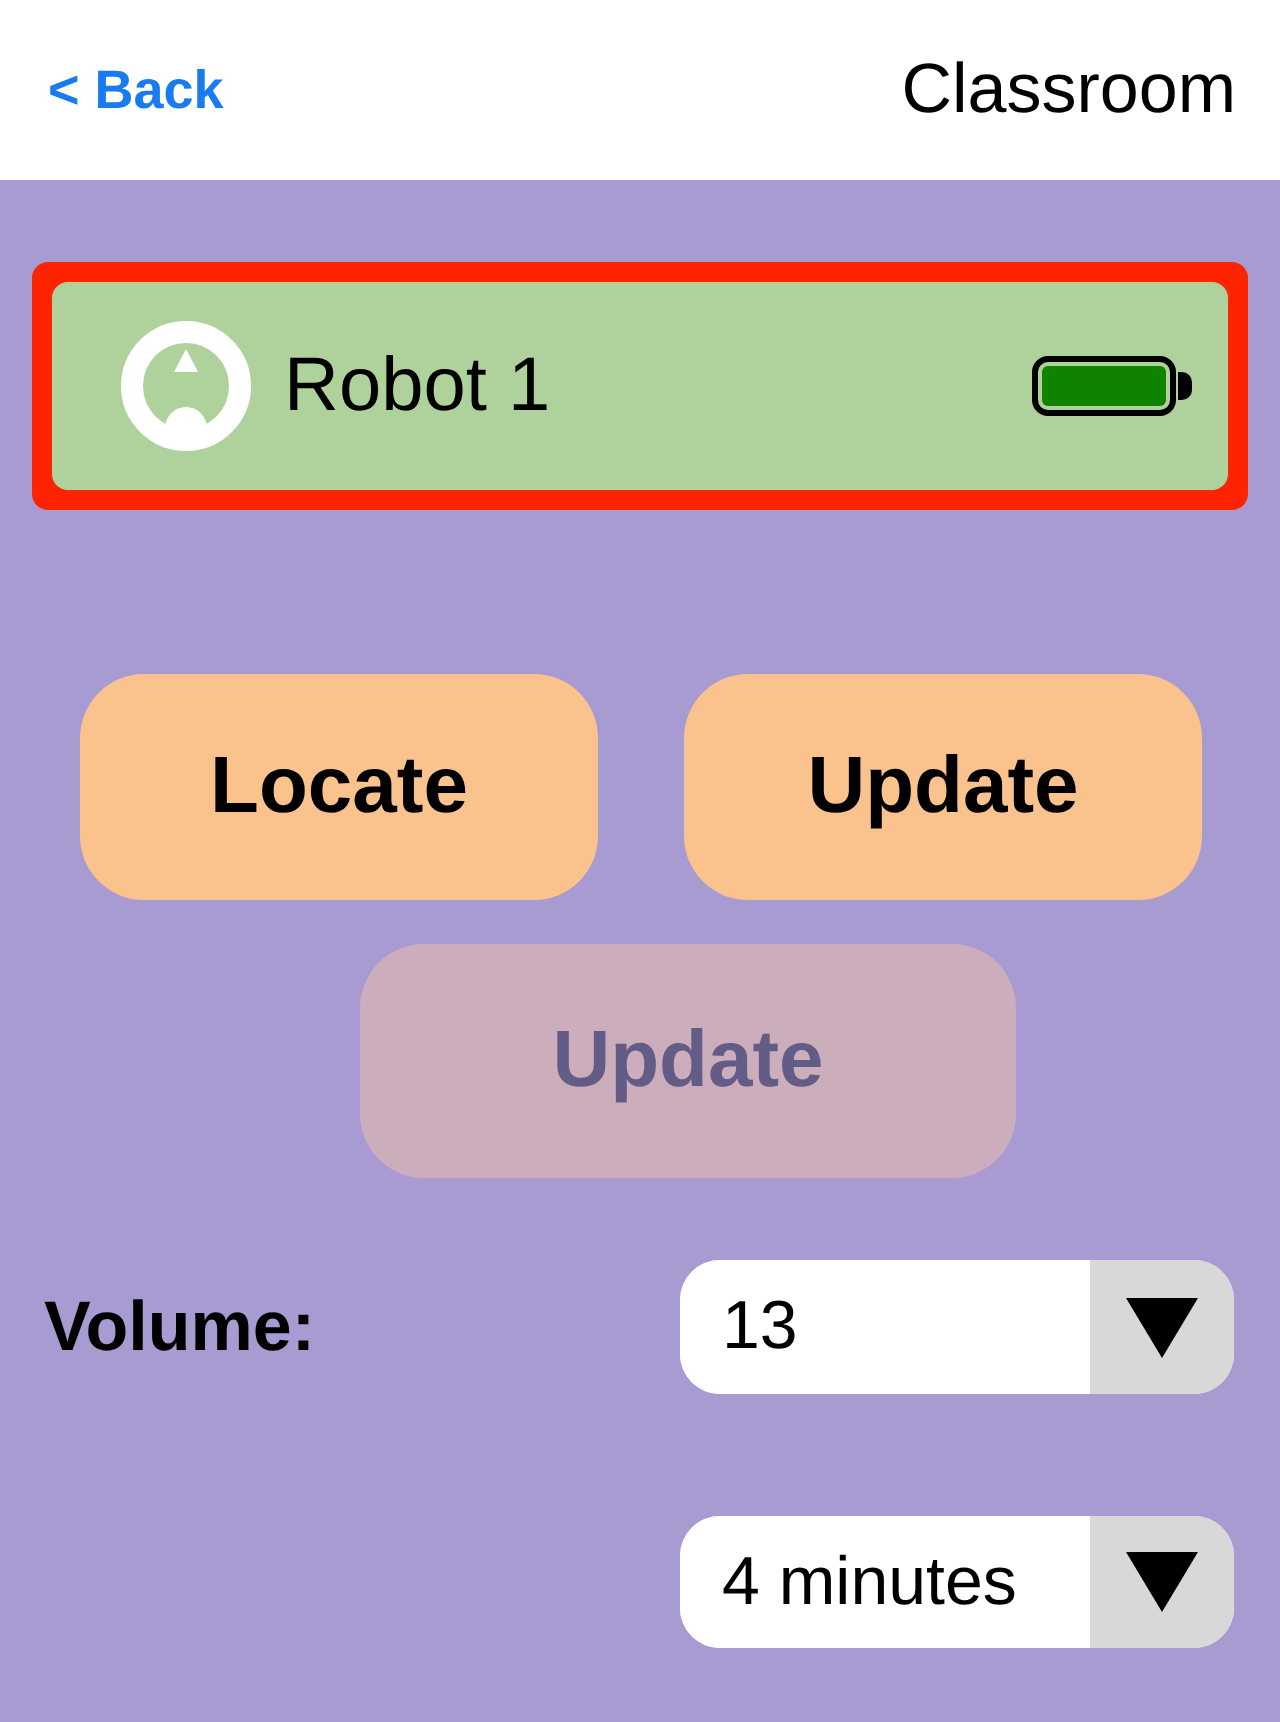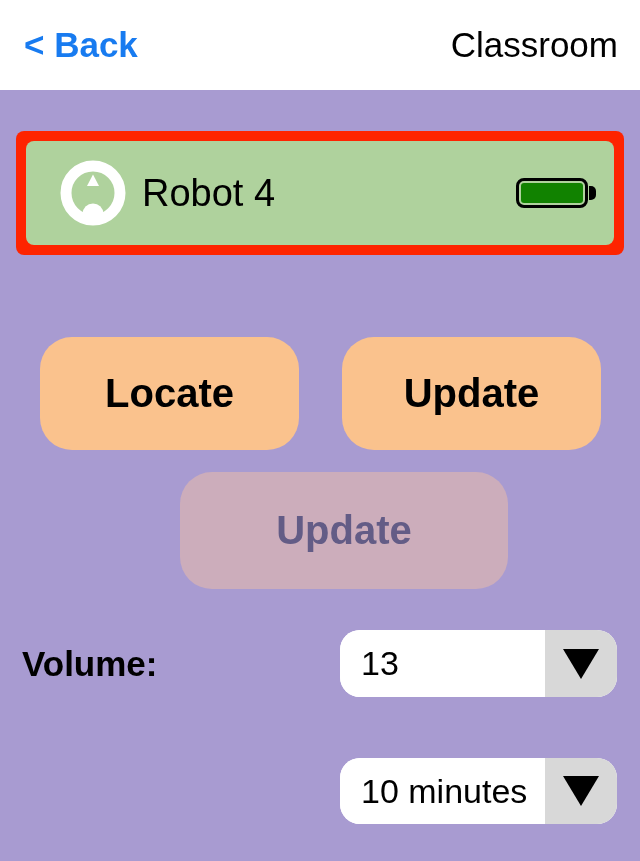--- a/index.html
+++ b/index.html
@@ -15,21 +15,21 @@
     position:relative;width:640px;height:861px;margin:0 auto;
     background:var(--page-bg);overflow:hidden;
   }
   
   .navbar{
     position:absolute;left:0;top:0;width:640px;height:90px;
     background:var(--header-bg);display:flex;align-items:center;
   }
   .back-link{
     position:absolute;left:24px;top:0;height:90px;display:flex;align-items:center;
-    color:var(--back-link);font-size:35px;font-weight:bold;text-decoration:none;cursor:pointer;
+    color:var(--back-link);font-size:27px;font-weight:bold;text-decoration:none;cursor:pointer;
   }
   .page-title{
     position:absolute;right:22px;top:0;height:90px;display:flex;align-items:center;
     color:var(--text-black);font-size:35px;font-weight:normal;
   }
   
   .robot-frame{
     position:absolute;left:16px;top:131px;width:608px;height:124px;
     background:var(--highlight-red);border-radius:8px;padding:10px;
   }
@@ -96,21 +96,21 @@
     <div class="page-title">Classroom</div>
   </div>
 
   <div class="robot-frame">
     <div class="robot-card">
       <svg class="robot-icon" viewBox="0 0 70 70" width="70" height="70" aria-hidden="true">
         <circle cx="35" cy="35" r="27" fill="none" stroke="#ffffff" stroke-width="11"></circle>
         <circle cx="35" cy="56" r="10.5" fill="#ffffff"></circle>
         <polygon points="35,16.5 29,28 41,28" fill="#ffffff"></polygon>
       </svg>
-      <span class="robot-name">Robot 4</span>
+      <span class="robot-name">Robot 1</span>
       <span class="battery">
         <span class="battery-body">
           <span class="battery-fill"></span>
         </span>
         <span class="battery-nub"></span>
       </span>
     </div>
   </div>
 
   <button class="btn btn-locate">Locate</button>
@@ -119,19 +119,19 @@
 
   <div class="setting-label label-volume">Volume:</div>
   <div class="dropdown dd-volume">
     <span class="dd-value">13</span>
     <span class="dd-arrow-box">
       <span class="tri"></span>
     </span>
   </div>
 
   <div class="dropdown dd-sleep">
-    <span class="dd-value">10 minutes</span>
+    <span class="dd-value">4 minutes</span>
     <span class="dd-arrow-box">
       <span class="tri"></span>
     </span>
   </div>
 
 </div>
 
 </body></html>

